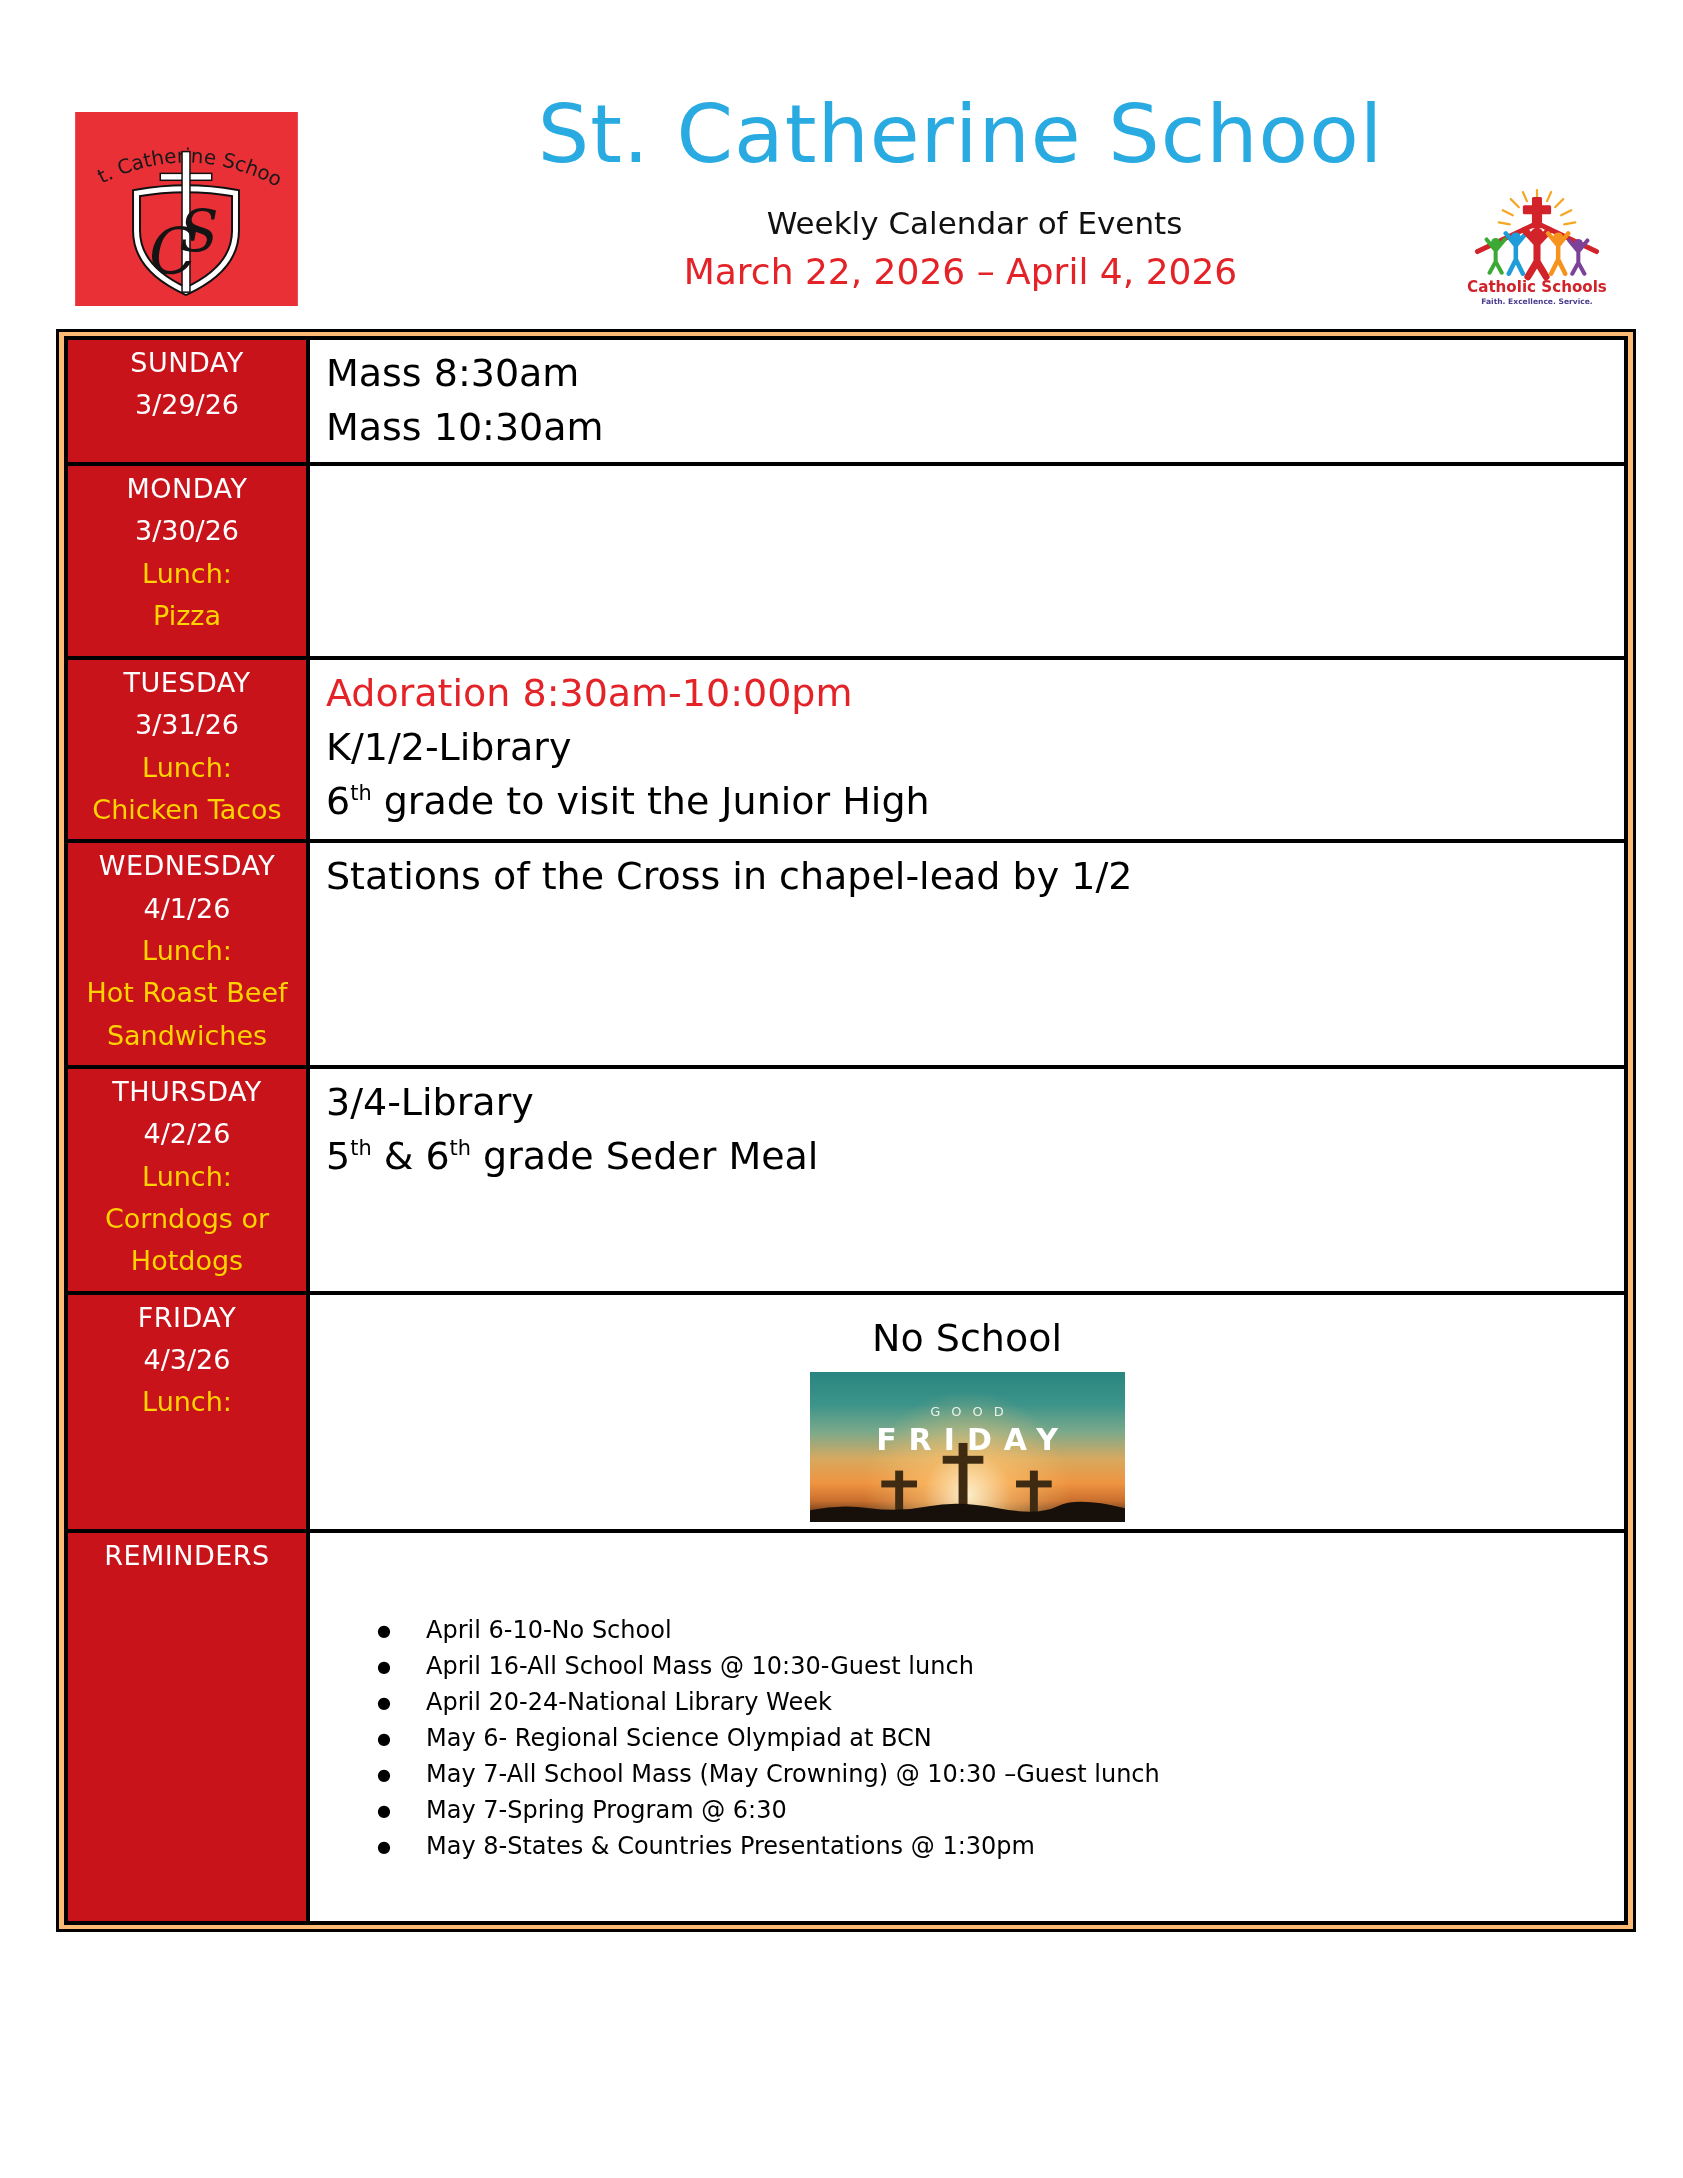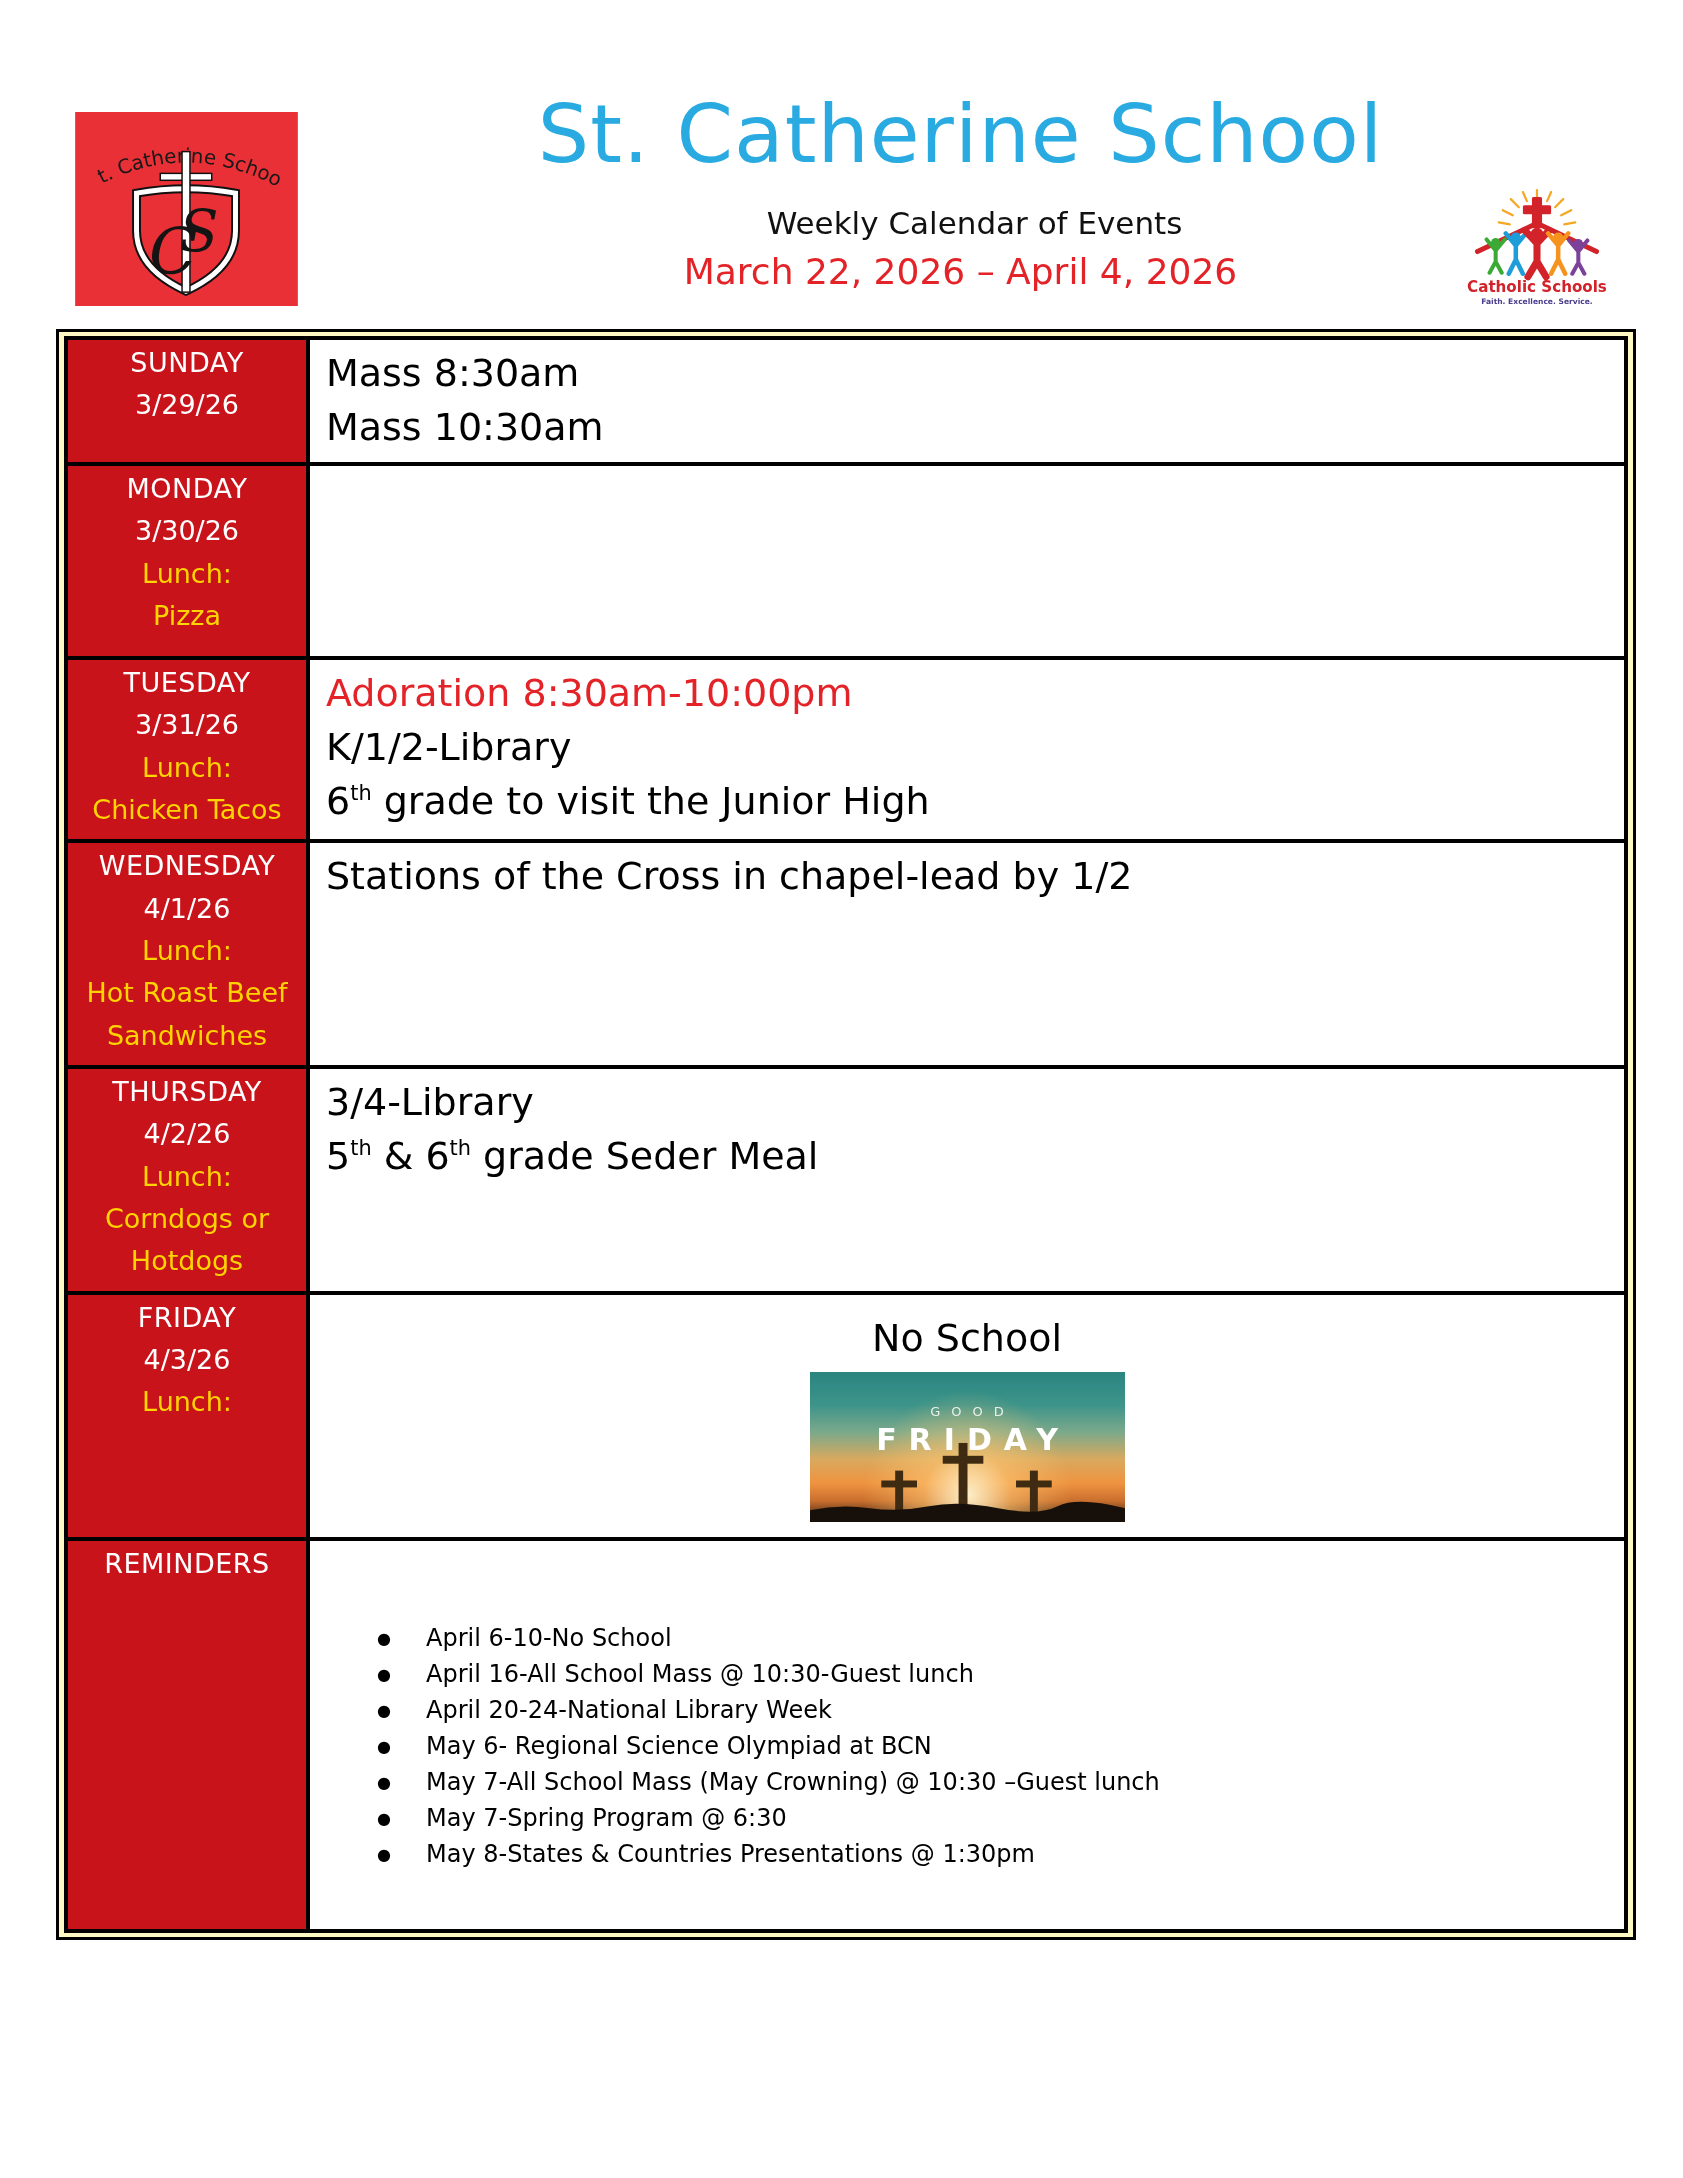--- a/index.html
+++ b/index.html
@@ -19,40 +19,40 @@
   .header{position:absolute;top:94px;left:0;width:1683px;height:233px;}
   .school-logo{position:absolute;left:75px;top:18px;width:223px;height:194px;}
   .header-center{position:absolute;left:297px;top:0;width:1327px;text-align:center;}
   .page-title{font-size:81px;line-height:1;color:var(--title-blue);letter-spacing:1px;}
   .page-subtitle{margin-top:30px;font-size:31px;color:#111;padding-left:28px;}
   .date-range{margin-top:10px;font-size:36px;color:var(--accent-red);}
   .cs-logo{position:absolute;left:1464px;top:91px;width:147px;height:119px;}
   
   .table-frame{
     position:absolute;left:56px;top:329px;width:1580px;
-    border:3px solid #000;padding:4px 5px;background:#fef9c3;
+    border:3px solid #000;padding:4px 5px;background:#fdba74;
   }
   table.calendar{width:100%;border-collapse:collapse;}
   td{border:4px solid #000;vertical-align:top;}
   .day-cell{
     width:242px;background:var(--banner-red);color:#fff;text-align:center;
     font-size:27px;padding-top:9px;
   }
   .day-cell div{line-height:1.05;margin-bottom:14px;}
   .day-name{letter-spacing:0.5px;}
   .lunch-line{color:var(--lunch-yellow);}
   .content-cell{background:#fff;font-size:38px;padding:7px 16px;}
   .event-line{line-height:1.42;}
   .event-line sup{font-size:.55em;}
   .red-text{color:var(--accent-red);}
   
   .friday-cell{text-align:center;padding-top:22px;}
   .no-school{font-size:38px;line-height:1.15;}
   .gf-card{
-    position:relative;width:315px;height:150px;margin:12px auto 8px;overflow:hidden;
+    position:relative;width:315px;height:150px;margin:12px auto 0;overflow:hidden;
     background:
       radial-gradient(circle at 50% 82%, rgba(255,246,210,.95) 0%, rgba(255,200,115,.55) 22%, rgba(255,180,90,0) 52%),
       linear-gradient(180deg,#2a8580 0%,#3d948a 22%,#7ba98b 40%,#d8a95f 58%,#ef9440 74%,#c96f2e 86%,#6b3c1a 94%,#241309 100%);
   }
   .gf-good{position:absolute;top:32px;width:100%;text-align:center;font-size:13px;
     letter-spacing:11px;text-indent:11px;color:rgba(255,255,255,.85);}
   .gf-friday{position:absolute;top:50px;width:100%;text-align:center;font-size:30px;font-weight:bold;
     letter-spacing:12px;text-indent:12px;color:#fff;}
   .gf-crosses{position:absolute;left:0;bottom:0;width:100%;height:83px;display:block;}
   

